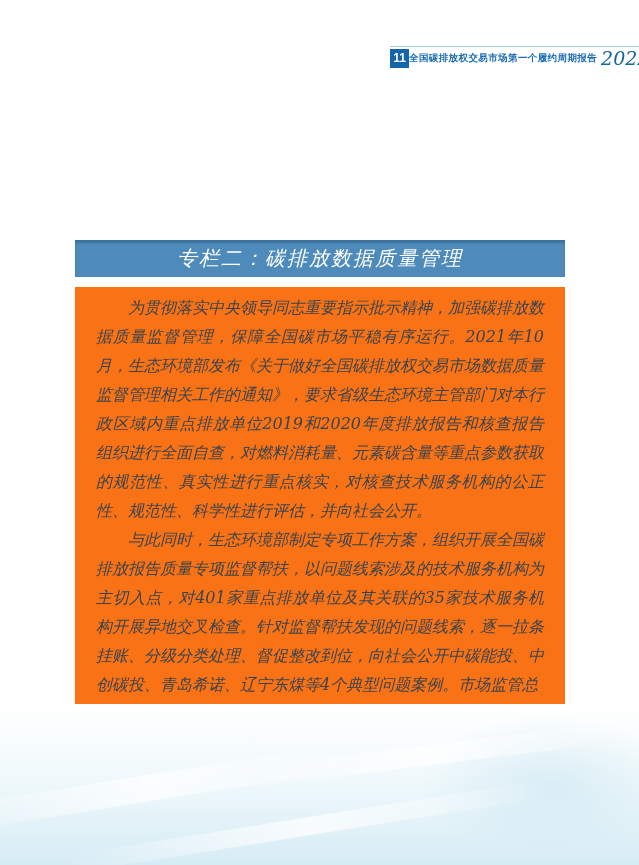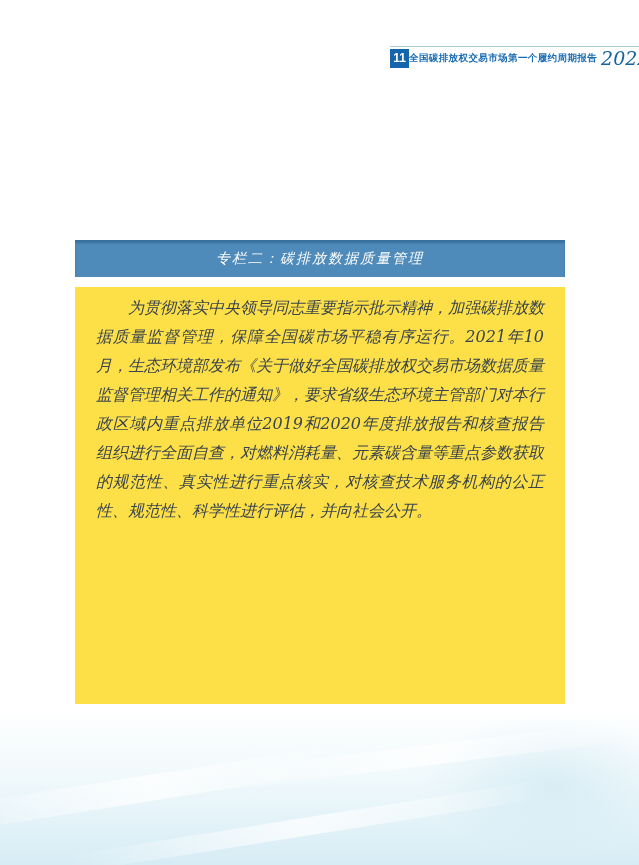--- a/index.html
+++ b/index.html
@@ -63,32 +63,32 @@
     color: #404040;
   }
 
   
   .box-banner {
     position: absolute;
     left: 75px; top: 240px; width: 490px; height: 37px;
     background: #4e8bba;
     box-shadow: inset 0 3px 2px rgba(22, 62, 102, 0.35);
     color: #ffffff;
-    font-size: 14px;
+    font-size: 20px;
     letter-spacing: 2px;
     line-height: 37px;
     text-align: center;
     font-style: italic;
   }
 
   
   .box-body {
     position: absolute;
     left: 75px; top: 287px; width: 490px; height: 417px;
-    background: #fde047;
+    background: #f97316;
     padding: 6px 21px 4px 21px;
   }
   .box-body p {
     font-size: 16px;
     line-height: 29px;
     text-align: justify;
     text-indent: 2em;
     color: #3a434d;
     font-style: italic;
   }
@@ -133,20 +133,21 @@
     <div class="page-num-box">11</div>
     <div class="header-title">全国碳排放权交易市场第一个履约周期报告</div>
     <div class="header-year">2022</div>
   </div>
 
 
   <div class="box-banner">专栏二：碳排放数据质量管理</div>
 
   <div class="box-body">
     <p>为贯彻落实中央领导同志重要指示批示精神，加强碳排放数据质量监督管理，保障全国碳市场平稳有序运行。2021年10月，生态环境部发布《关于做好全国碳排放权交易市场数据质量监督管理相关工作的通知》，要求省级生态环境主管部门对本行政区域内重点排放单位2019和2020年度排放报告和核查报告组织进行全面自查，对燃料消耗量、元素碳含量等重点参数获取的规范性、真实性进行重点核实，对核查技术服务机构的公正性、规范性、科学性进行评估，并向社会公开。</p>
+    <p>与此同时，生态环境部制定专项工作方案，组织开展全国碳排放报告质量专项监督帮扶，以问题线索涉及的技术服务机构为主切入点，对401家重点排放单位及其关联的35家技术服务机构开展异地交叉检查。针对监督帮扶发现的问题线索，逐一拉条挂账、分级分类处理、督促整改到位，向社会公开中碳能投、中创碳投、青岛希诺、辽宁东煤等4个典型问题案例。市场监管总</p>
   </div>
 
   <div class="footer-decor">
     <div class="glow"></div>
     <div class="streak s1"></div>
     <div class="streak s2"></div>
     <div class="streak s3"></div>
   </div>
 
 </div>

